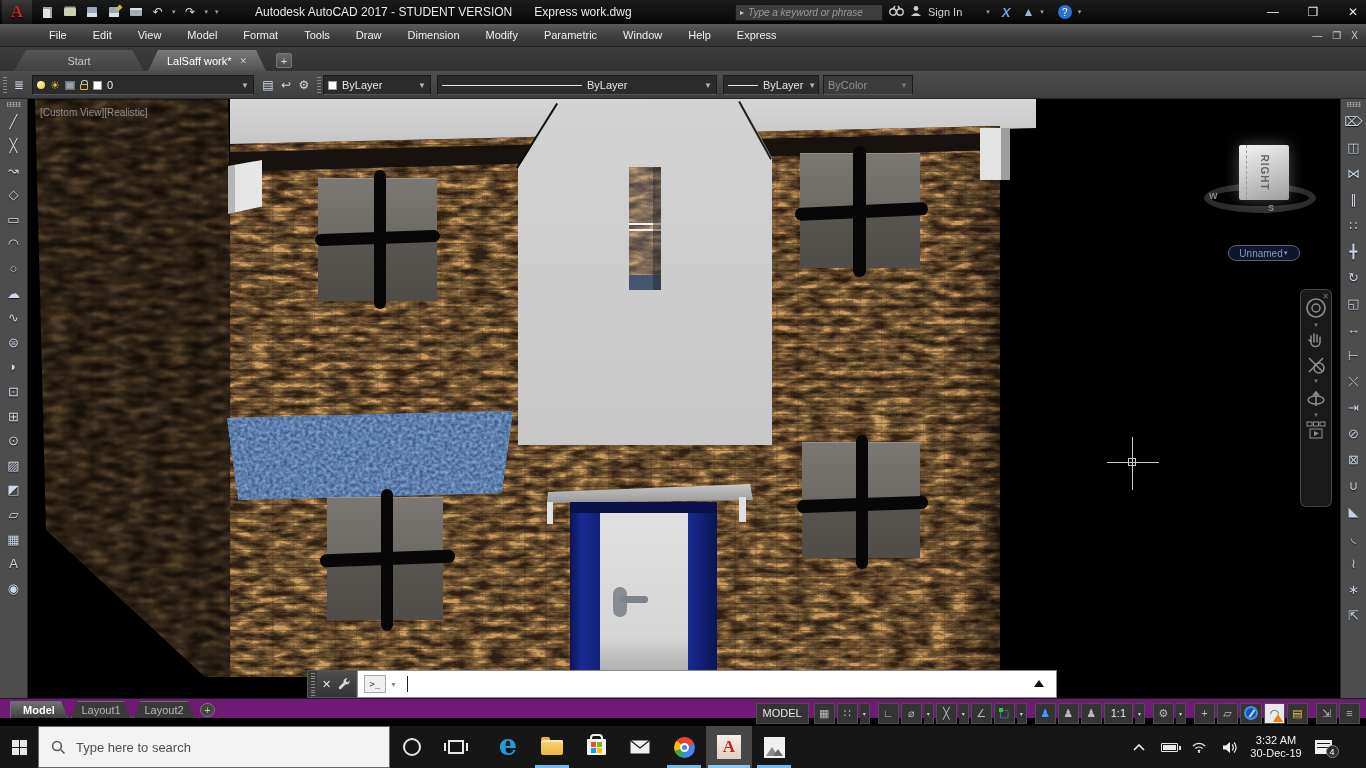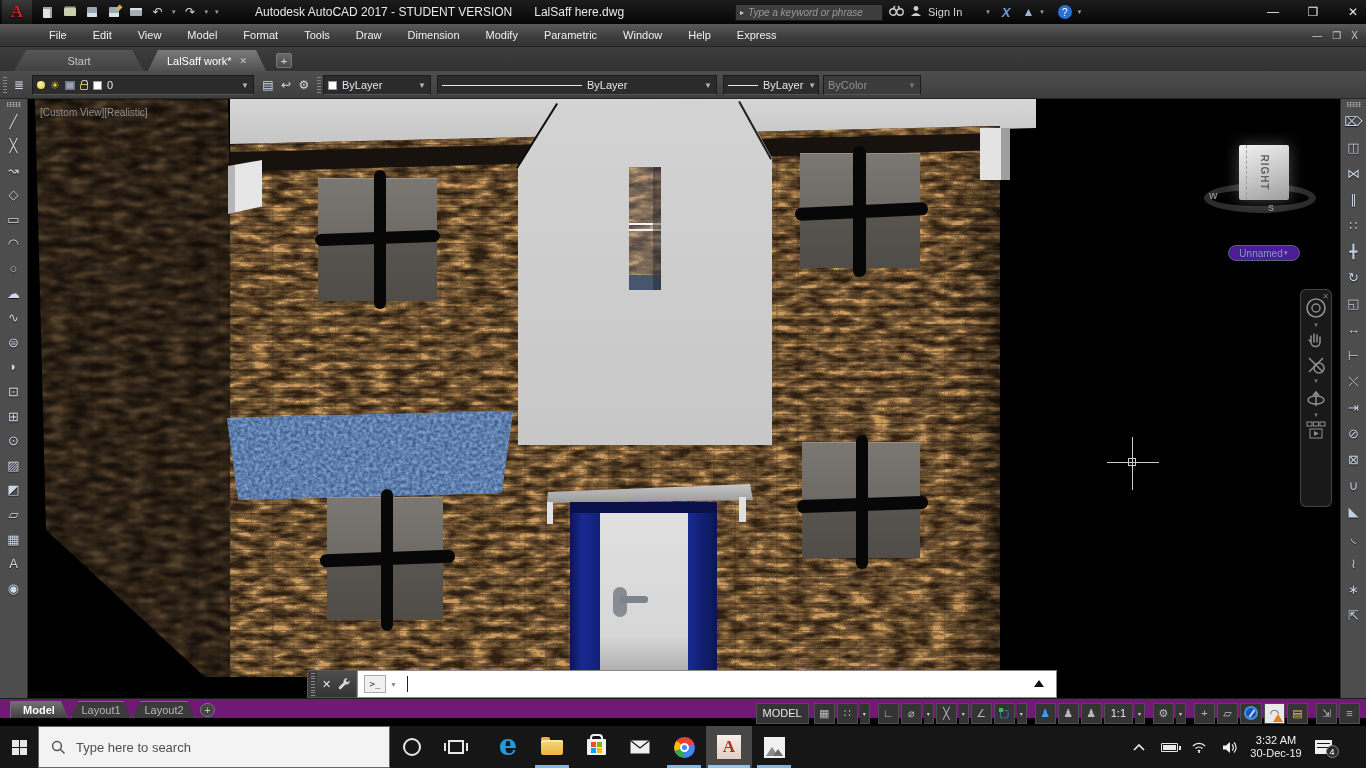--- a/index.html
+++ b/index.html
@@ -133,21 +133,21 @@
 #clock{width:64px;text-align:center;color:#f2f2f2;font-size:11px;line-height:13px;}
 #notif{width:17px;height:14px;background:#f0f0f0;position:relative;margin-right:4px;}
 #notif .lines{position:absolute;left:2px;top:3px;right:2px;height:8px;background-image:repeating-linear-gradient(#161616 0 1.5px,transparent 1.5px 4px);}
 #notif .badge{position:absolute;right:-7px;bottom:-4px;width:13px;height:13px;border-radius:50%;background:#2b2b2b;border:1px solid #888;color:#fff;font-size:9px;display:flex;align-items:center;justify-content:center;}
 
 #vc-ring{position:absolute;left:1176px;top:84px;width:112px;height:30px;border:7px solid #2c2c2c;border-radius:50%;}
 #vc-cube{position:absolute;left:1211px;top:46px;width:50px;height:55px;background:linear-gradient(160deg,#f2f2f2,#c6c6c6 55%,#9e9e9e);border-radius:2px;box-shadow:0 0 16px rgba(255,255,255,.28);display:flex;align-items:center;justify-content:center;}
 #vc-cube .face-label{transform:rotate(90deg);font-size:10px;font-weight:bold;color:#626262;letter-spacing:1px;}
 #vc-cube:before{content:"";position:absolute;left:7px;top:0;bottom:0;border-left:1px dashed #9a9a9a;}
 .vc-letter{position:absolute;color:#8a8a8a;font-size:9px;font-weight:bold;}
-#vc-pill{position:absolute;left:1200px;top:146px;width:72px;height:16px;background:#4c1d95;border:1px solid #57627c;border-radius:8px;display:flex;align-items:center;justify-content:center;color:#8099c4;font-size:10px;}
+#vc-pill{position:absolute;left:1200px;top:146px;width:72px;height:16px;background:#0f172a;border:1px solid #57627c;border-radius:8px;display:flex;align-items:center;justify-content:center;color:#8099c4;font-size:10px;}
 #vc-pill .chev{font-size:6px;color:#8099c4;}
 #navbar{position:absolute;left:1272px;top:190px;width:32px;height:218px;background:rgba(82,82,82,.30);border:1px solid rgba(140,140,140,.38);border-radius:6px;display:flex;flex-direction:column;align-items:center;padding-top:6px;gap:2px;}
 #navbar svg{display:block;}
 #navbar .nsep{color:#777;font-size:6px;line-height:6px;}
 #nav-close{position:absolute;right:2px;top:2px;color:#787878;font-size:8px;}
 
 #crosshair-h{position:absolute;left:1079px;top:363px;width:52px;height:1px;background:#c9c9c9;}
 #crosshair-v{position:absolute;left:1104px;top:338px;width:1px;height:53px;background:#c9c9c9;}
 #pickbox{position:absolute;left:1100px;top:359px;width:8px;height:8px;border:1px solid #c9c9c9;}
 </style>
@@ -175,21 +175,21 @@
           <div class="print-ic"></div>
         </div>
       <div class="ic undo">↶</div>
       <div class="dd">▾</div>
       <div class="ic redo">↷</div>
       <div class="dd">▾</div>
       <div class="dd">▾</div>
     </div>
     <div id="title-text">
       <span>Autodesk AutoCAD 2017 - STUDENT VERSION</span>
-      <span>LalSaff here.dwg</span>
+      <span>Express work.dwg</span>
     </div>
     <div id="infocenter">
       <div id="ic-search">
         <span class="arr">▸</span>
         <span>Type a keyword or phrase</span>
       </div>
       <span class="ic-glyph">
         <svg width="15" height="11" viewBox="0 0 15 11">
             <circle cx="4" cy="7" r="3.2" fill="none" stroke="#c9cdd2" stroke-width="1.4"></circle>
             <circle cx="11" cy="7" r="3.2" fill="none" stroke="#c9cdd2" stroke-width="1.4"></circle>
@@ -273,21 +273,21 @@
     <div class="combo" style="left:437px;width:280px">
       <span class="linetype-line" style="width:140px"></span>
       <span>ByLayer</span>
       <span class="chev">▼</span>
     </div>
     <div class="combo" style="left:723px;width:96px">
       <span class="linetype-line" style="width:30px"></span>
       <span>ByLayer</span>
       <span class="chev">▼</span>
     </div>
-    <div class="combo" style="left:823px;width:98px;background:#3b3b3b;color:#909090;">
+    <div class="combo" style="left:823px;width:90px;background:#3b3b3b;color:#909090;">
       <span>ByColor</span>
       <span class="chev" style="color:#777">▼</span>
     </div>
   </div>
 
   <svg width="0" height="0" style="position:absolute">
     <defs>
       <filter id="stoneF" x="0" y="0" width="100%" height="100%" color-interpolation-filters="sRGB">
         <feTurbulence type="fractalNoise" baseFrequency="0.05 0.14" numOctaves="3" seed="11"></feTurbulence>
         <feComponentTransfer>

